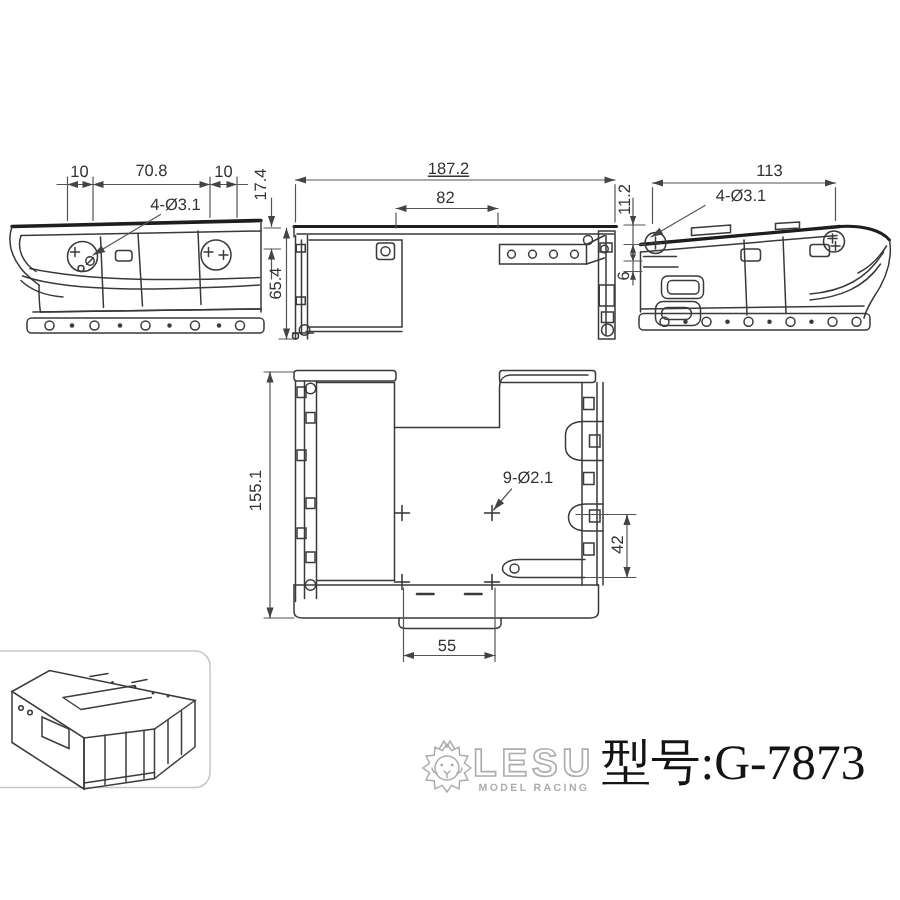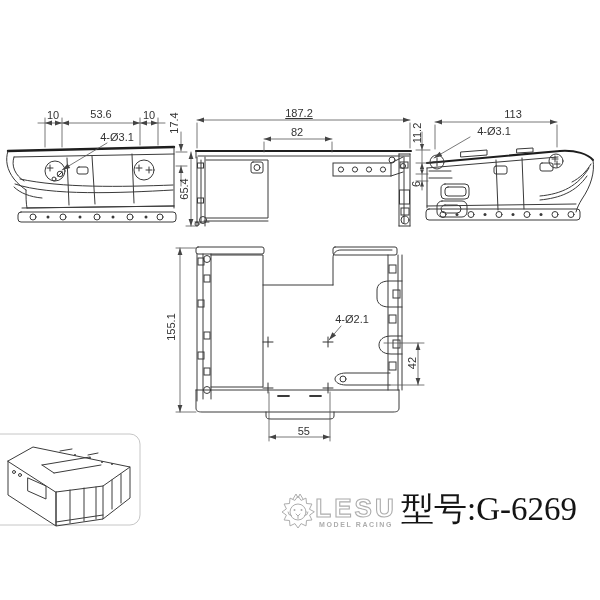--- a/index.html
+++ b/index.html
@@ -283,34 +283,34 @@
       <path d="M296,514 L298,516 L300,514 M298,516 L298,518.5"></path>
       <path d="M288,512 a3.5,3.5 0 0 0 3.5,3.5 M308,512 a3.5,3.5 0 0 1 -3.5,3.5"></path>
     </g>
 
     <text x="356" y="517" text-anchor="middle" font-family="Liberation Sans, sans-serif" font-size="26" font-weight="bold" letter-spacing="3" fill="none" stroke="#adadad" stroke-width="1.1">LESU</text>
     <text x="356" y="527" text-anchor="middle" font-family="Liberation Sans, sans-serif" font-size="7" font-weight="bold" letter-spacing="1.6" fill="#adadad" stroke="none">MODEL RACING</text>
   </g>
 </svg>
 
 <span class="dim" style="left:40px;top:109px;width:26px;">10</span>
-<span class="dim" style="left:83px;top:108px;width:36px;">53.6</span>
+<span class="dim" style="left:83px;top:108px;width:36px;">70.8</span>
 <span class="dim" style="left:136px;top:109px;width:26px;">10</span>
 <span class="dim" style="left:91px;top:131px;width:52px;">4-Ø3.1</span>
 <span class="dim rot" style="left:159px;top:117px;width:30px;">17.4</span>
 <span class="dim rot" style="left:169px;top:183px;width:30px;">65.4</span>
 
 <span class="dim" style="left:276px;top:107px;width:46px;text-decoration:underline;">187.2</span>
 <span class="dim" style="left:285px;top:126px;width:24px;">82</span>
 
 <span class="dim" style="left:473px;top:108px;width:32px;margin-left:24px;">113</span>
 <span class="dim" style="left:468px;top:125px;width:52px;">4-Ø3.1</span>
 <span class="dim rot" style="left:402px;top:127px;width:30px;">11.2</span>
 <span class="dim rot" style="left:408px;top:178px;width:16px;">6</span>
 
 <span class="dim rot" style="left:152px;top:321px;width:38px;">155.1</span>
-<span class="dim" style="left:326px;top:313px;width:52px;">4-Ø2.1</span>
+<span class="dim" style="left:326px;top:313px;width:52px;">9-Ø2.1</span>
 <span class="dim rot" style="left:402px;top:357px;width:20px;">42</span>
-<span class="dim" style="left:286px;top:425px;width:24px;text-align:right;">55</span>
-
-<div class="model-title">型号:G-6269</div>
+<span class="dim" style="left:286px;top:425px;width:24px;">55</span>
+
+<div class="model-title">型号:G-7873</div>
 
 </div>
 
 </body></html>

